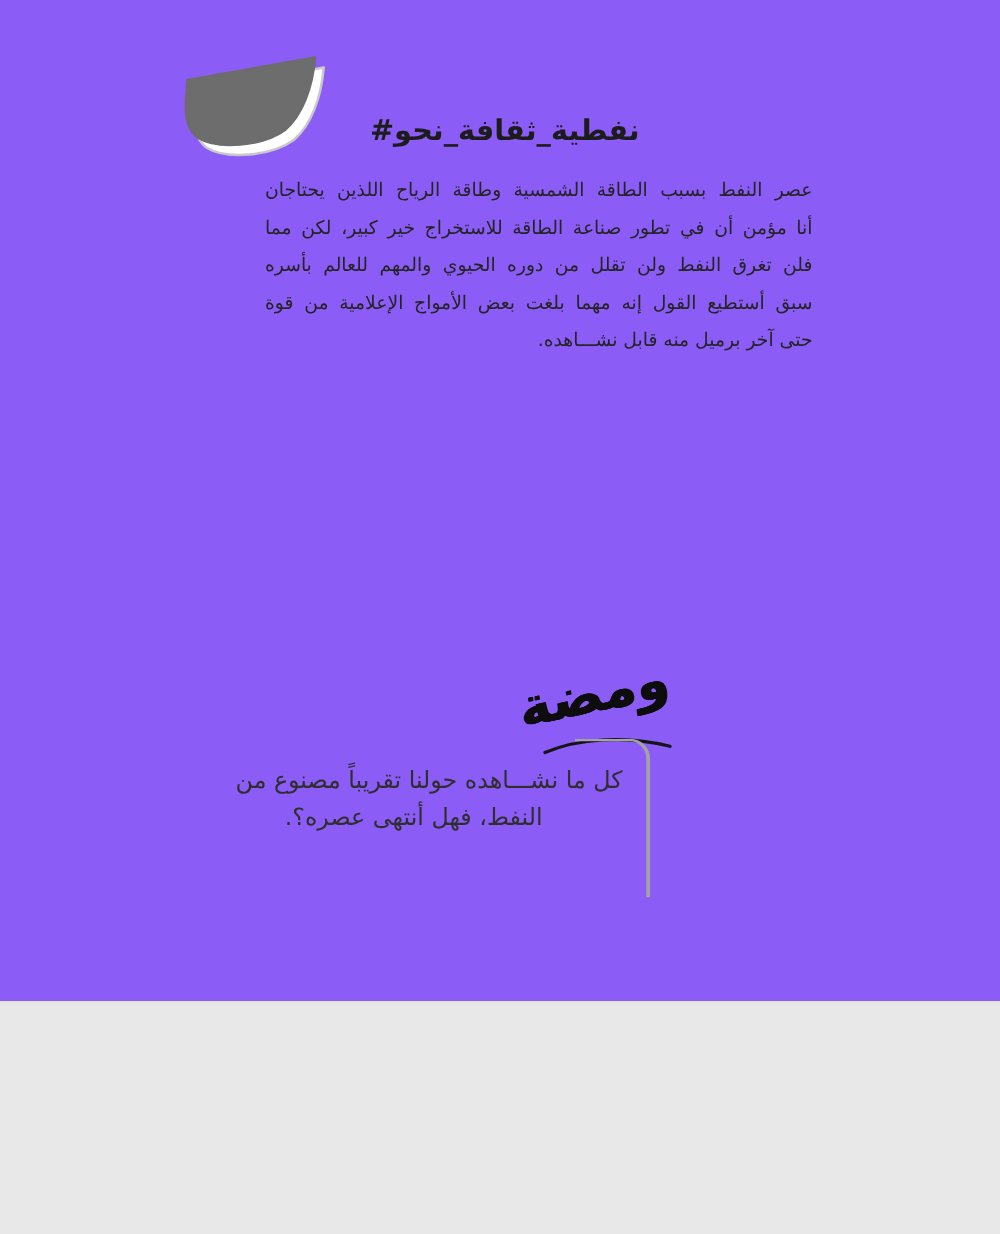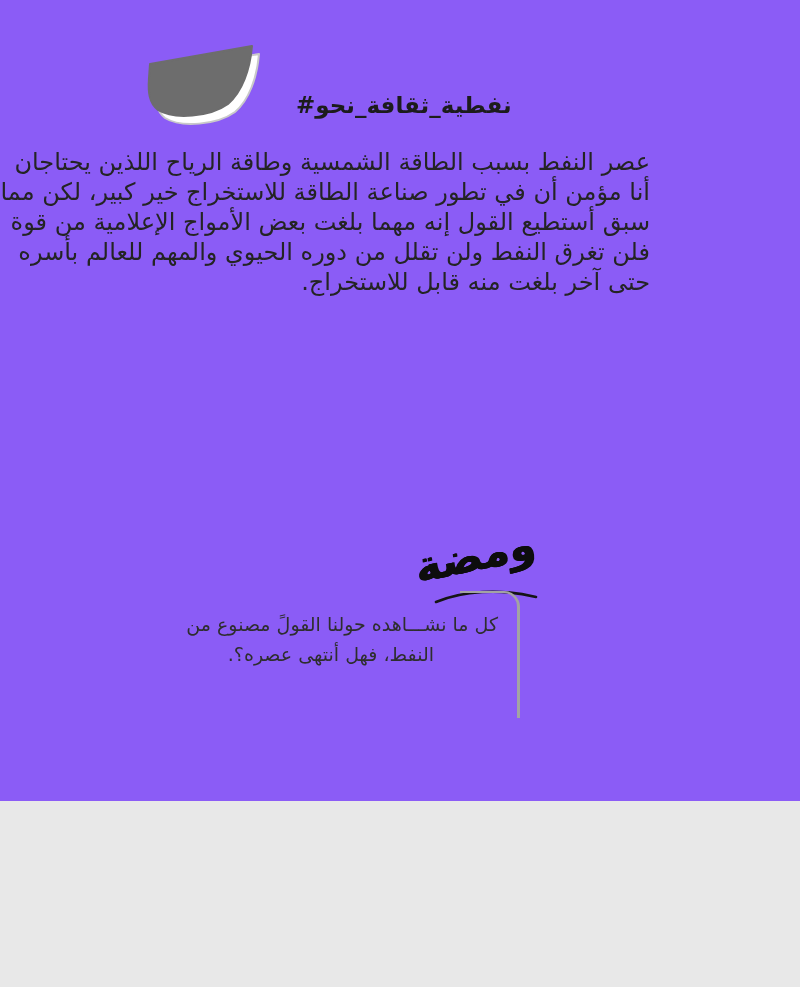--- a/index.html
+++ b/index.html
@@ -15,23 +15,23 @@
   .corner-tab{position:absolute;left:140px;top:40px;width:176px;height:96px;}
   
   .hashtag{
     position:absolute;left:296px;top:92px;
     direction:ltr;unicode-bidi:isolate;
     font-size:23px;font-weight:700;color:#1c1c1c;
     letter-spacing:0.5px;white-space:nowrap;
   }
   
   .body-par{
-    position:absolute;top:147px;right:150px;width:438px;
+    position:absolute;top:137px;right:150px;width:438px;
     direction:rtl;color:#242424;
-    font-size:24px;line-height:30px;
+    font-size:15px;line-height:30px;
   }
   .jline{
     text-align:justify;text-align-last:justify;
     white-space:nowrap;height:30px;
   }
   .jline.last{text-align-last:right;}
   
   .wamda{
     position:absolute;left:428px;top:532px;width:116px;height:74px;
     color:#0d0d0d;
@@ -77,36 +77,36 @@
       <path d="M10,24 L112,6 C110,30 102,52 88,64 C70,77 34,80 18,70 C9,63 8,52 9,38 Z" transform="translate(7,8)" fill="#ffffff" stroke="#c9c9c9" stroke-width="2" stroke-linejoin="round"></path>
       <path d="M10,24 L112,6 C110,30 102,52 88,64 C70,77 34,80 18,70 C9,63 8,52 9,38 Z" fill="#6d6d6d" stroke="#6d6d6d" stroke-width="2" stroke-linejoin="round"></path>
     </svg>
   </div>
 
   <div class="hashtag">#‎نحو‎_‎ثقافة‎_‎نفطية</div>
 
   <div class="body-par" lang="ar">
     <div class="jline">عصر النفط بسبب الطاقة الشمسية وطاقة الرياح اللذين يحتاجان</div>
     <div class="jline">أنا مؤمن أن في تطور صناعة الطاقة للاستخراج خير كبير، لكن مما</div>
+    <div class="jline">فلن تغرق النفط ولن تقلل من دوره الحيوي والمهم للعالم بأسره</div>
     <div class="jline">سبق أستطيع القول إنه مهما بلغت بعض الأمواج الإعلامية من قوة</div>
-    <div class="jline">فلن تغرق النفط ولن تقلل من دوره الحيوي والمهم للعالم بأسره</div>
-    <div class="jline last">حتى آخر بلغت منه قابل للاستخراج.</div>
+    <div class="jline last">حتى آخر برميل منه قابل نشـــاهده.</div>
   </div>
 
   <div class="wamda">
     <span class="word">ومضة</span>
     <svg width="104" height="22" viewBox="0 0 104 22">
       <path d="M2,16 C28,5 66,2 102,11" fill="none" stroke="#151515" stroke-width="2.6" stroke-linecap="round"></path>
     </svg>
   </div>
 
   <div class="quote-border"></div>
 
   <div class="flash-quote" lang="ar">
-    <div class="q1">كل ما نشـــاهده حولنا القولً مصنوع من</div>
+    <div class="q1">كل ما نشـــاهده حولنا تقريباً مصنوع من</div>
     <div class="q2">النفط، فهل أنتهى عصره؟.</div>
   </div>
 
   <div class="page-num">
     <svg width="62" height="78" viewBox="0 0 62 78">
       <defs>
         <radialGradient id="dropg" cx="64%" cy="70%" r="80%">
           <stop offset="0%" stop-color="#8f8f8f"></stop>
           <stop offset="45%" stop-color="#565656"></stop>
           <stop offset="100%" stop-color="#1c1c1c"></stop>

